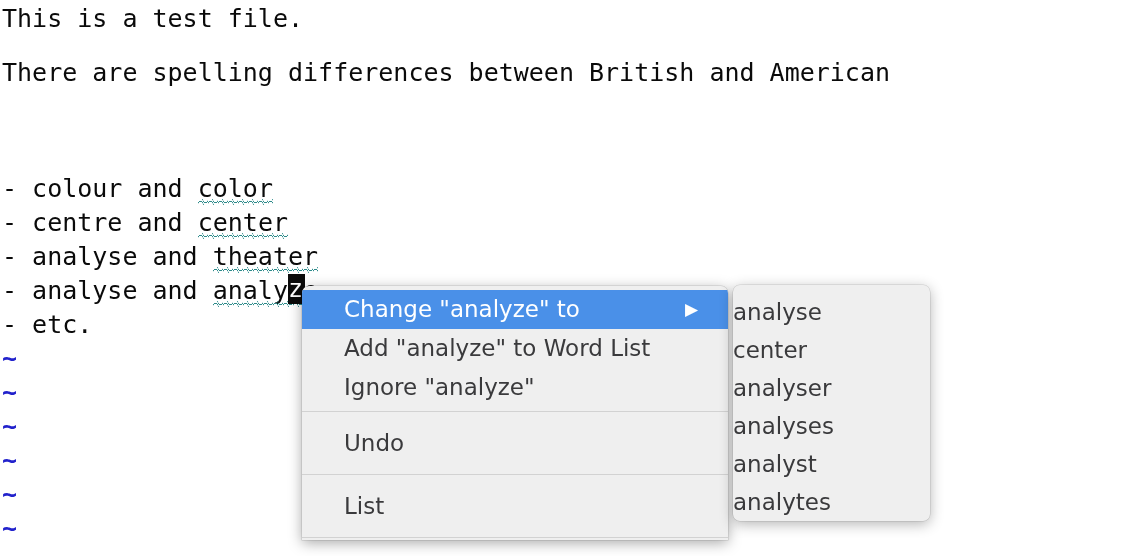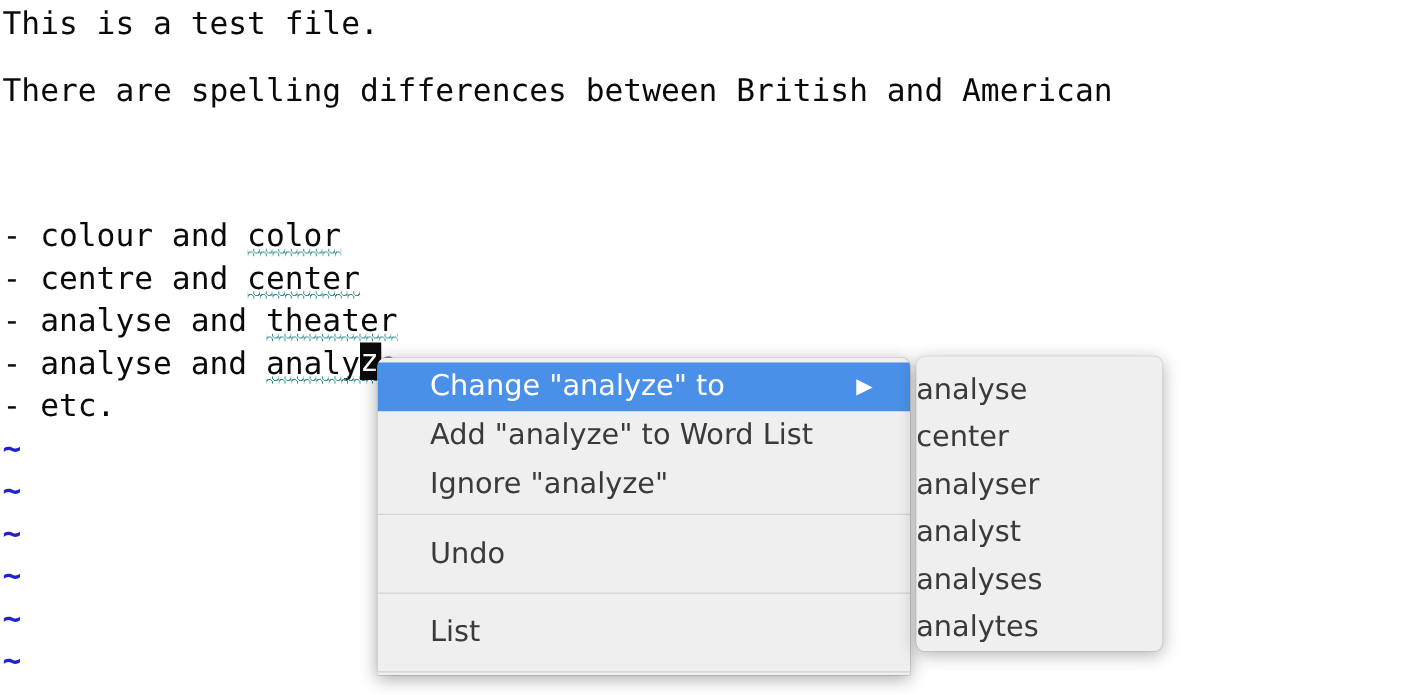--- a/index.html
+++ b/index.html
@@ -214,16 +214,16 @@
   </div>
 
   <div class="menu-sep"></div>
   <div class="menu-pad-bot"></div>
 </div>
 
 <div id="submenu">
   <div class="sub-item">analyse</div>
   <div class="sub-item">center</div>
   <div class="sub-item">analyser</div>
+  <div class="sub-item">analyses</div>
   <div class="sub-item">analyst</div>
-  <div class="sub-item">analyses</div>
   <div class="sub-item">analytes</div>
 </div>
 
 </body></html>

